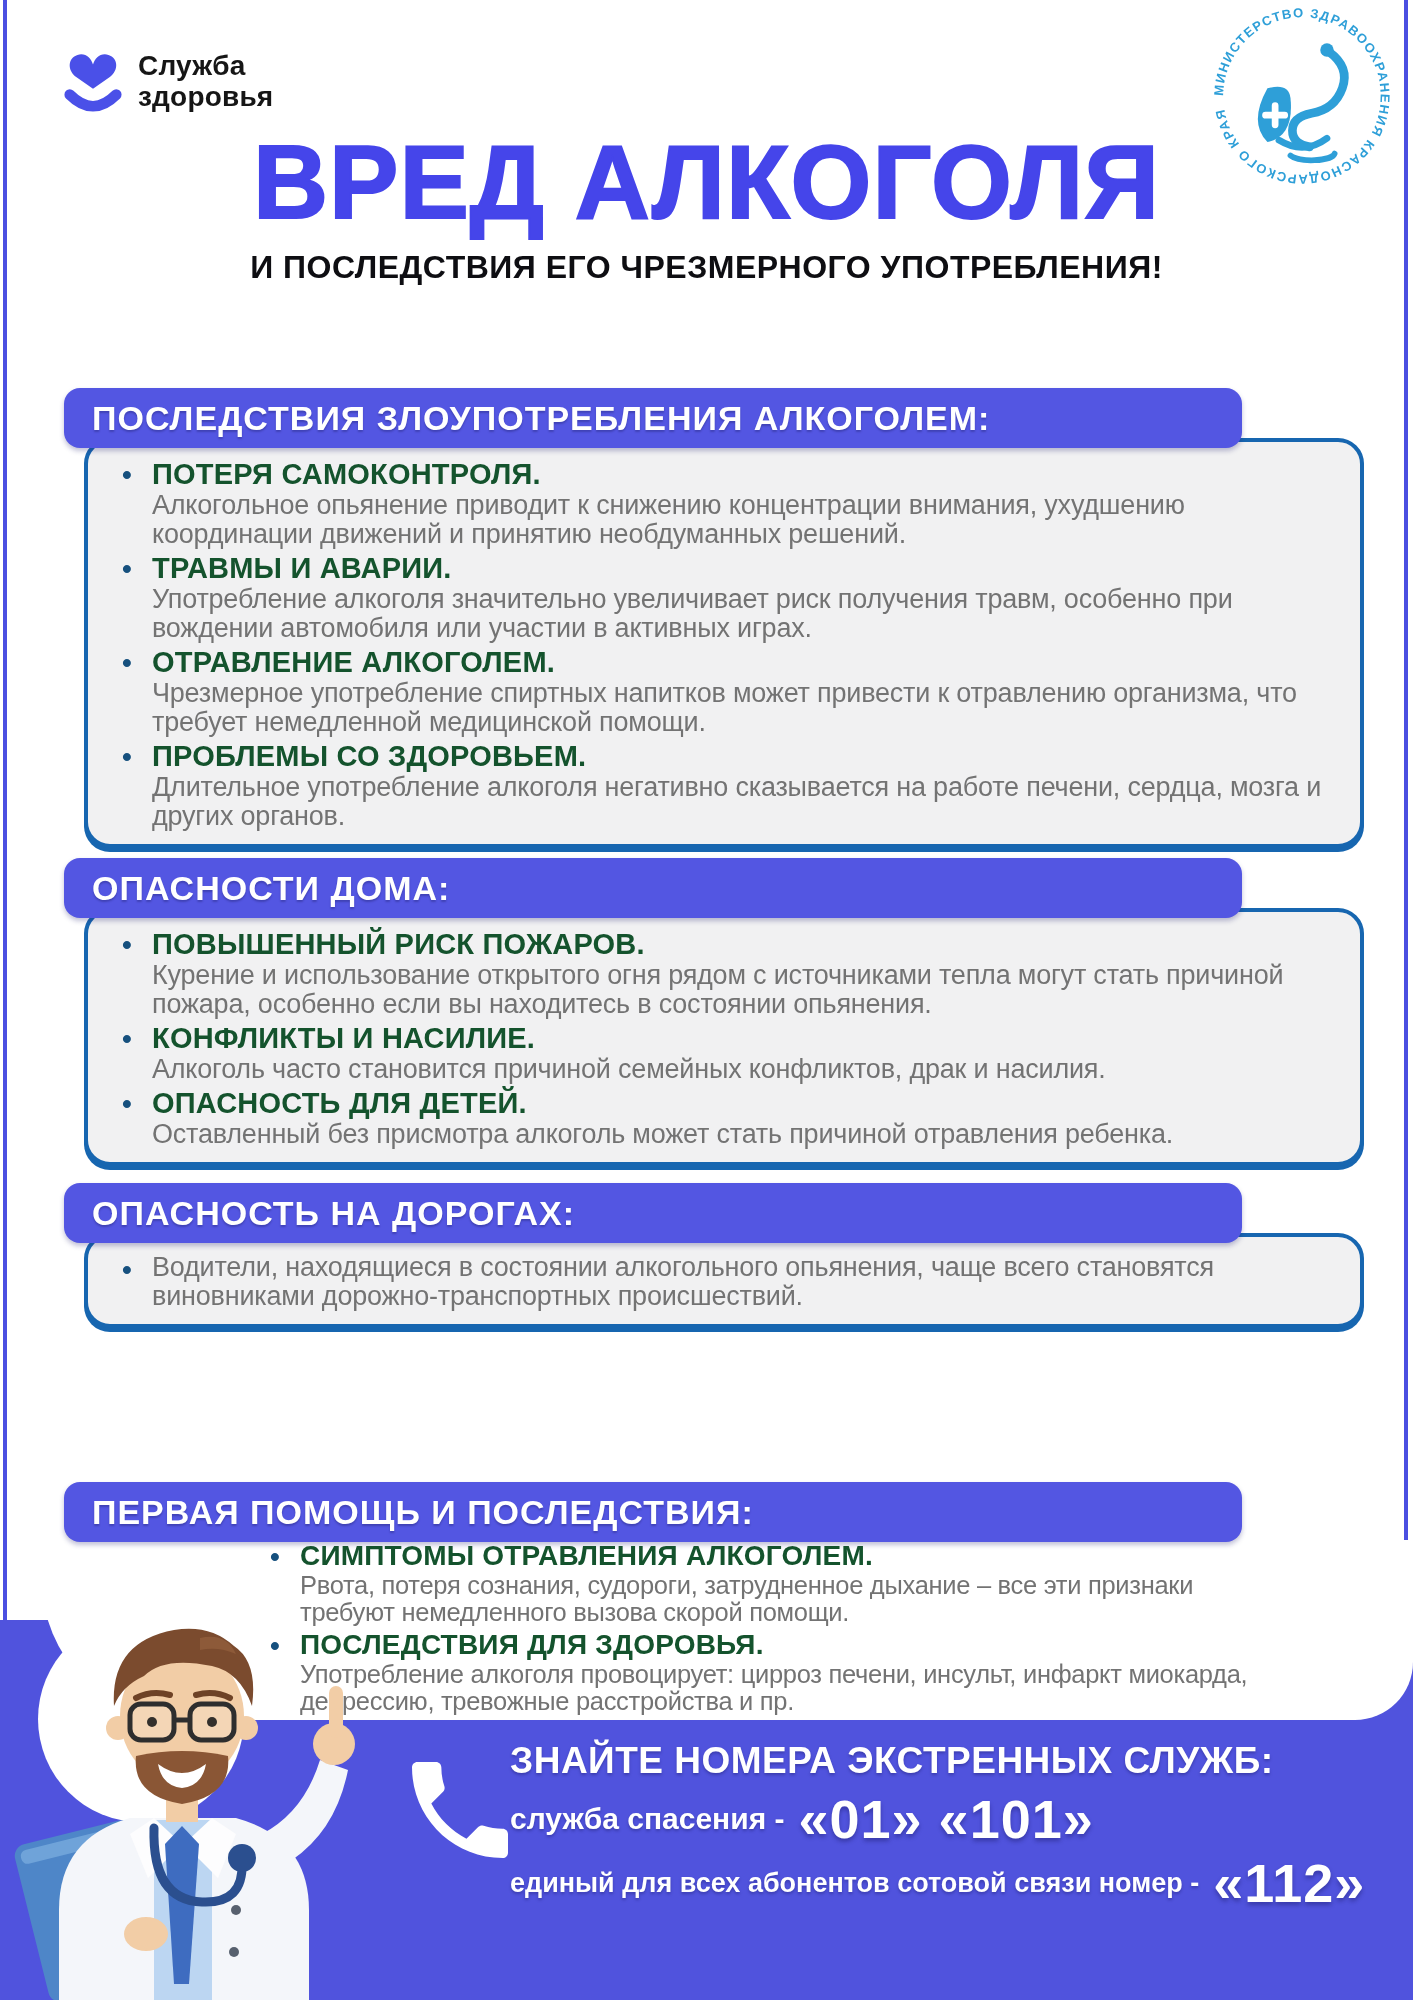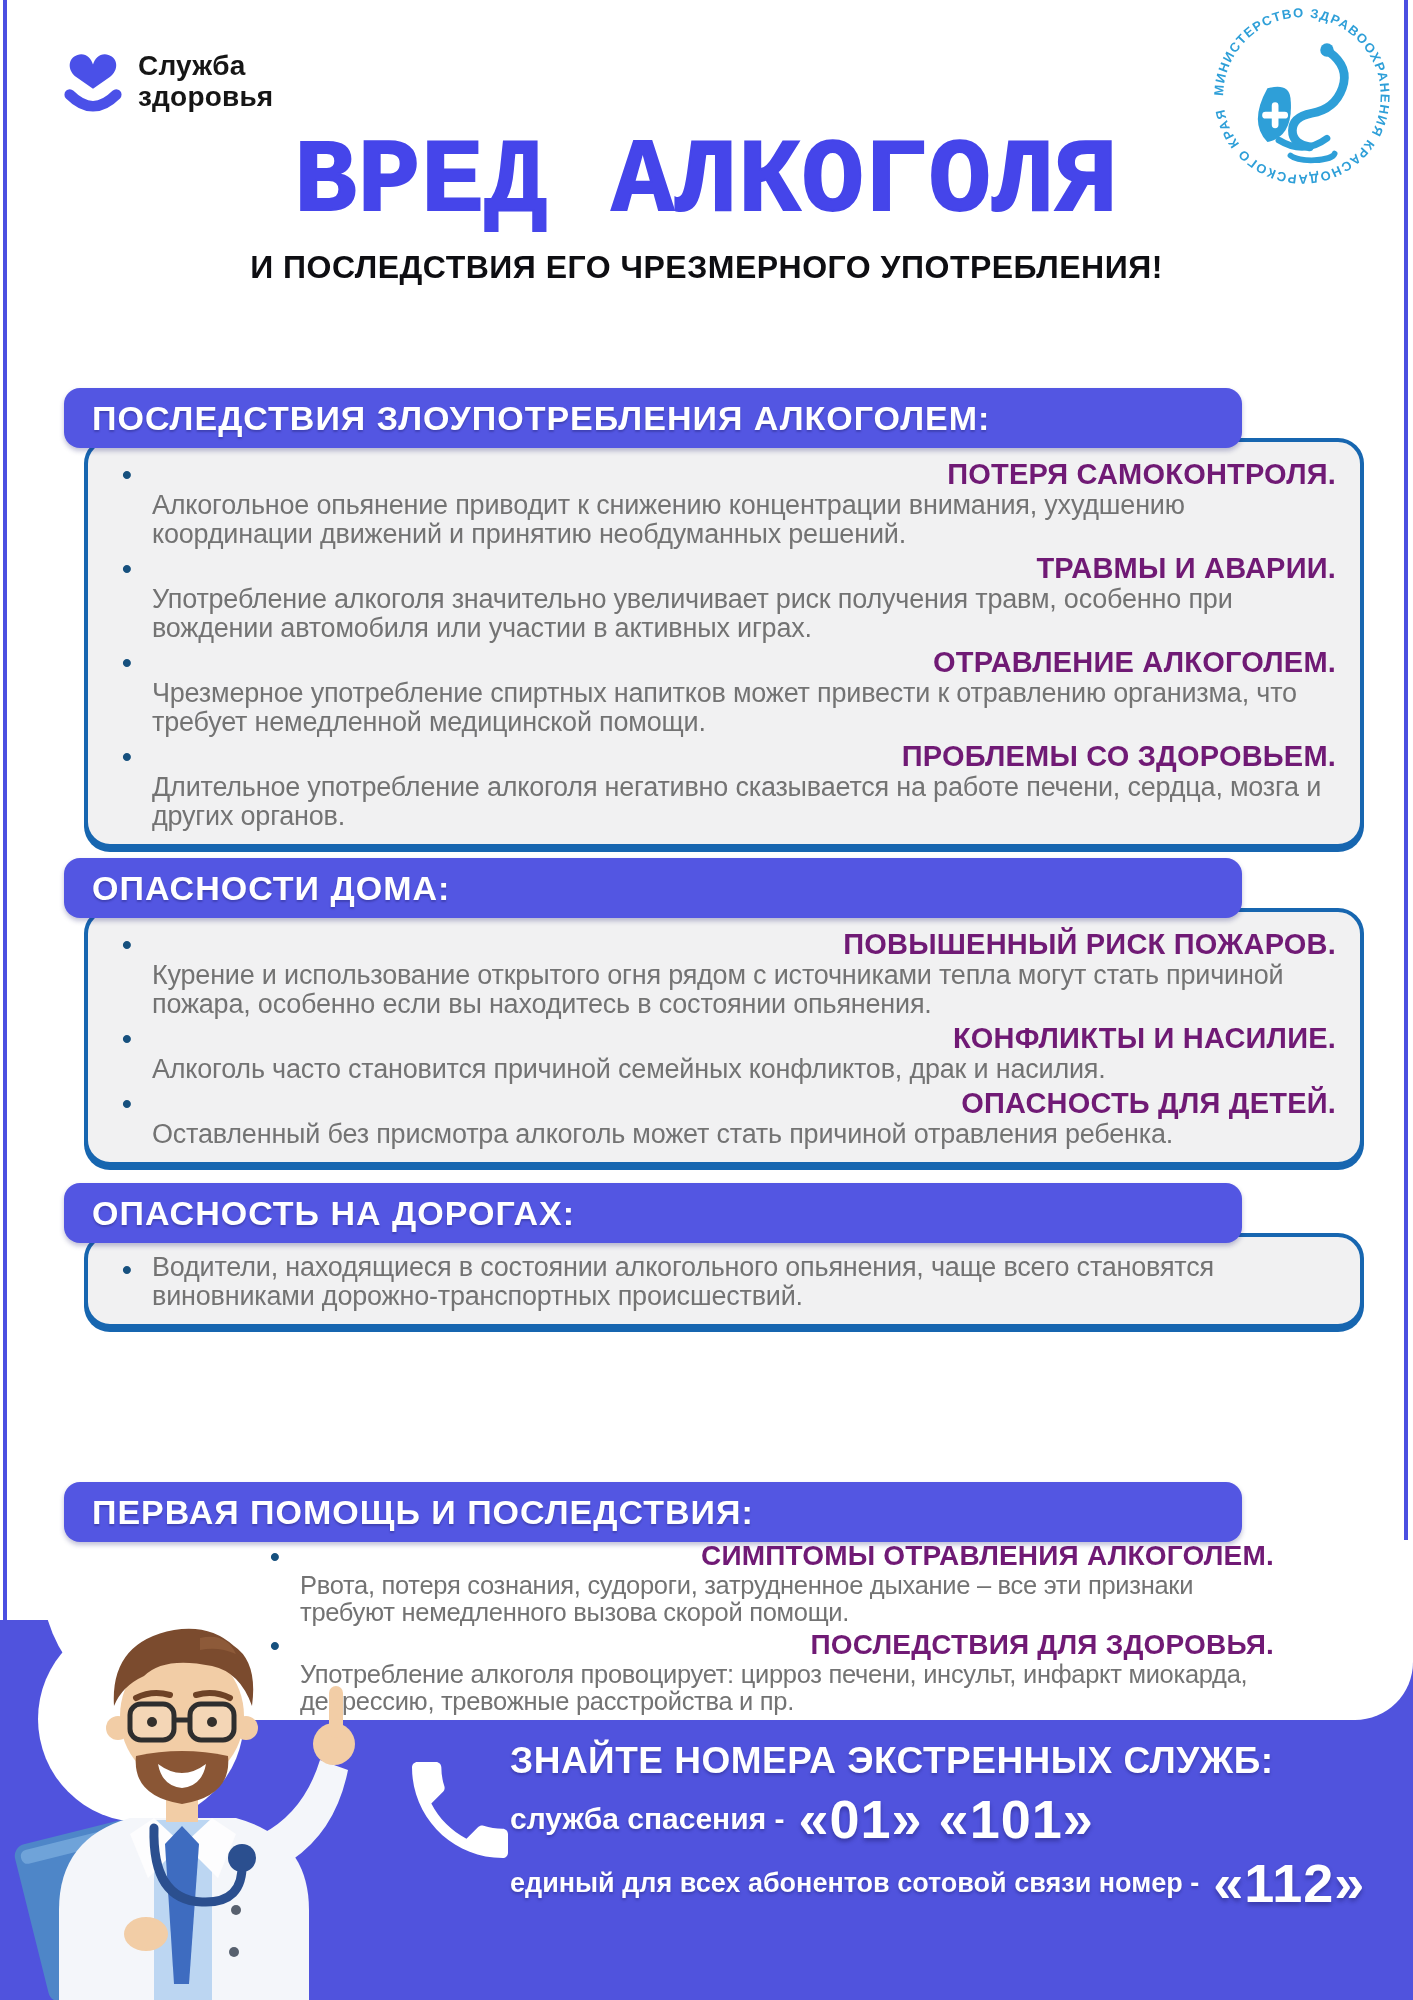--- a/index.html
+++ b/index.html
@@ -6,39 +6,39 @@
   .poster{position:relative;width:1413px;height:2000px;background:#fff;overflow:hidden;
           font-family:"Liberation Sans","DejaVu Sans",sans-serif;}
   .edge{position:absolute;top:0;bottom:0;width:4px;background:#4B4FE1;z-index:0;}
   .edge-l{left:3px}.edge-r{right:5px}
 
   
   .brand{position:absolute;left:62px;top:50px;display:flex;align-items:flex-start;gap:14px;z-index:2;}
   .brand-text{font-size:28px;line-height:31px;font-weight:bold;color:#161616;letter-spacing:.2px;}
   .ministry{position:absolute;left:1206px;top:0;z-index:2;}
   .main-title{position:absolute;left:0;width:100%;top:126px;text-align:center;font-weight:bold;
-              font-size:104px;line-height:112px;color:#4545EA;letter-spacing:1px;font-family:Liberation Mono, monospace;
+              font-size:104px;line-height:112px;color:#4545EA;letter-spacing:1px;
               -webkit-text-stroke:2px #4545EA;}
   .subtitle{position:absolute;left:50%;transform:translateX(-50%);top:240px;width:990px;text-align:center;
             font-weight:bold;font-size:32px;line-height:55px;color:#0E0E12;letter-spacing:.5px;}
 
   
   .section{position:absolute;left:64px;width:1310px;z-index:2;}
   .sec1{top:388px}.sec2{top:858px}.sec3{top:1183px}.sec4{top:1482px}
   .bar{width:1178px;height:60px;background:#5356E2;border-radius:16px;display:flex;align-items:center;
        padding:0 28px;box-sizing:border-box;box-shadow:0 3px 5px rgba(30,30,110,.28);position:relative;z-index:2;}
   .bar span{color:#fff;font-weight:bold;font-size:34px;letter-spacing:1px;white-space:nowrap;
             text-shadow:0 2px 2px rgba(20,20,80,.30);}
   .card{position:relative;z-index:1;margin-top:-10px;margin-left:20px;width:1280px;box-sizing:border-box;
         background:#F1F1F2;border:4px solid #1766B0;border-radius:26px;padding:16px 24px 10px 18px;
         box-shadow:0 4px 0 #1766B0;}
   .item{position:relative;padding-left:46px;margin-bottom:3px;}
   .item::before{content:"•";position:absolute;left:16px;top:0;font-size:28px;line-height:33px;
                 color:#16507E;font-weight:bold;}
-  .item-title{font-size:29px;line-height:33px;font-weight:bold;color:#701a75;letter-spacing:.2px;text-align:right;}
+  .item-title{font-size:29px;line-height:33px;font-weight:bold;color:#14532d;letter-spacing:.2px;}
   .item-text{font-size:27px;line-height:29px;color:#737373;letter-spacing:-0.2px;}
 
   
   .sec4-content{position:absolute;left:254px;top:1540px;width:1020px;z-index:3;}
   .sec4-content .item-title{font-size:28px;line-height:32px;}
   .sec4-content .item-text{font-size:25.5px;line-height:27px;letter-spacing:-0.3px;}
 
   
   .footer{position:absolute;left:0;top:1620px;width:100%;height:380px;background:#5053DD;z-index:0;}
   .white-block{position:absolute;left:42px;top:1540px;right:0;height:180px;background:#fff;

